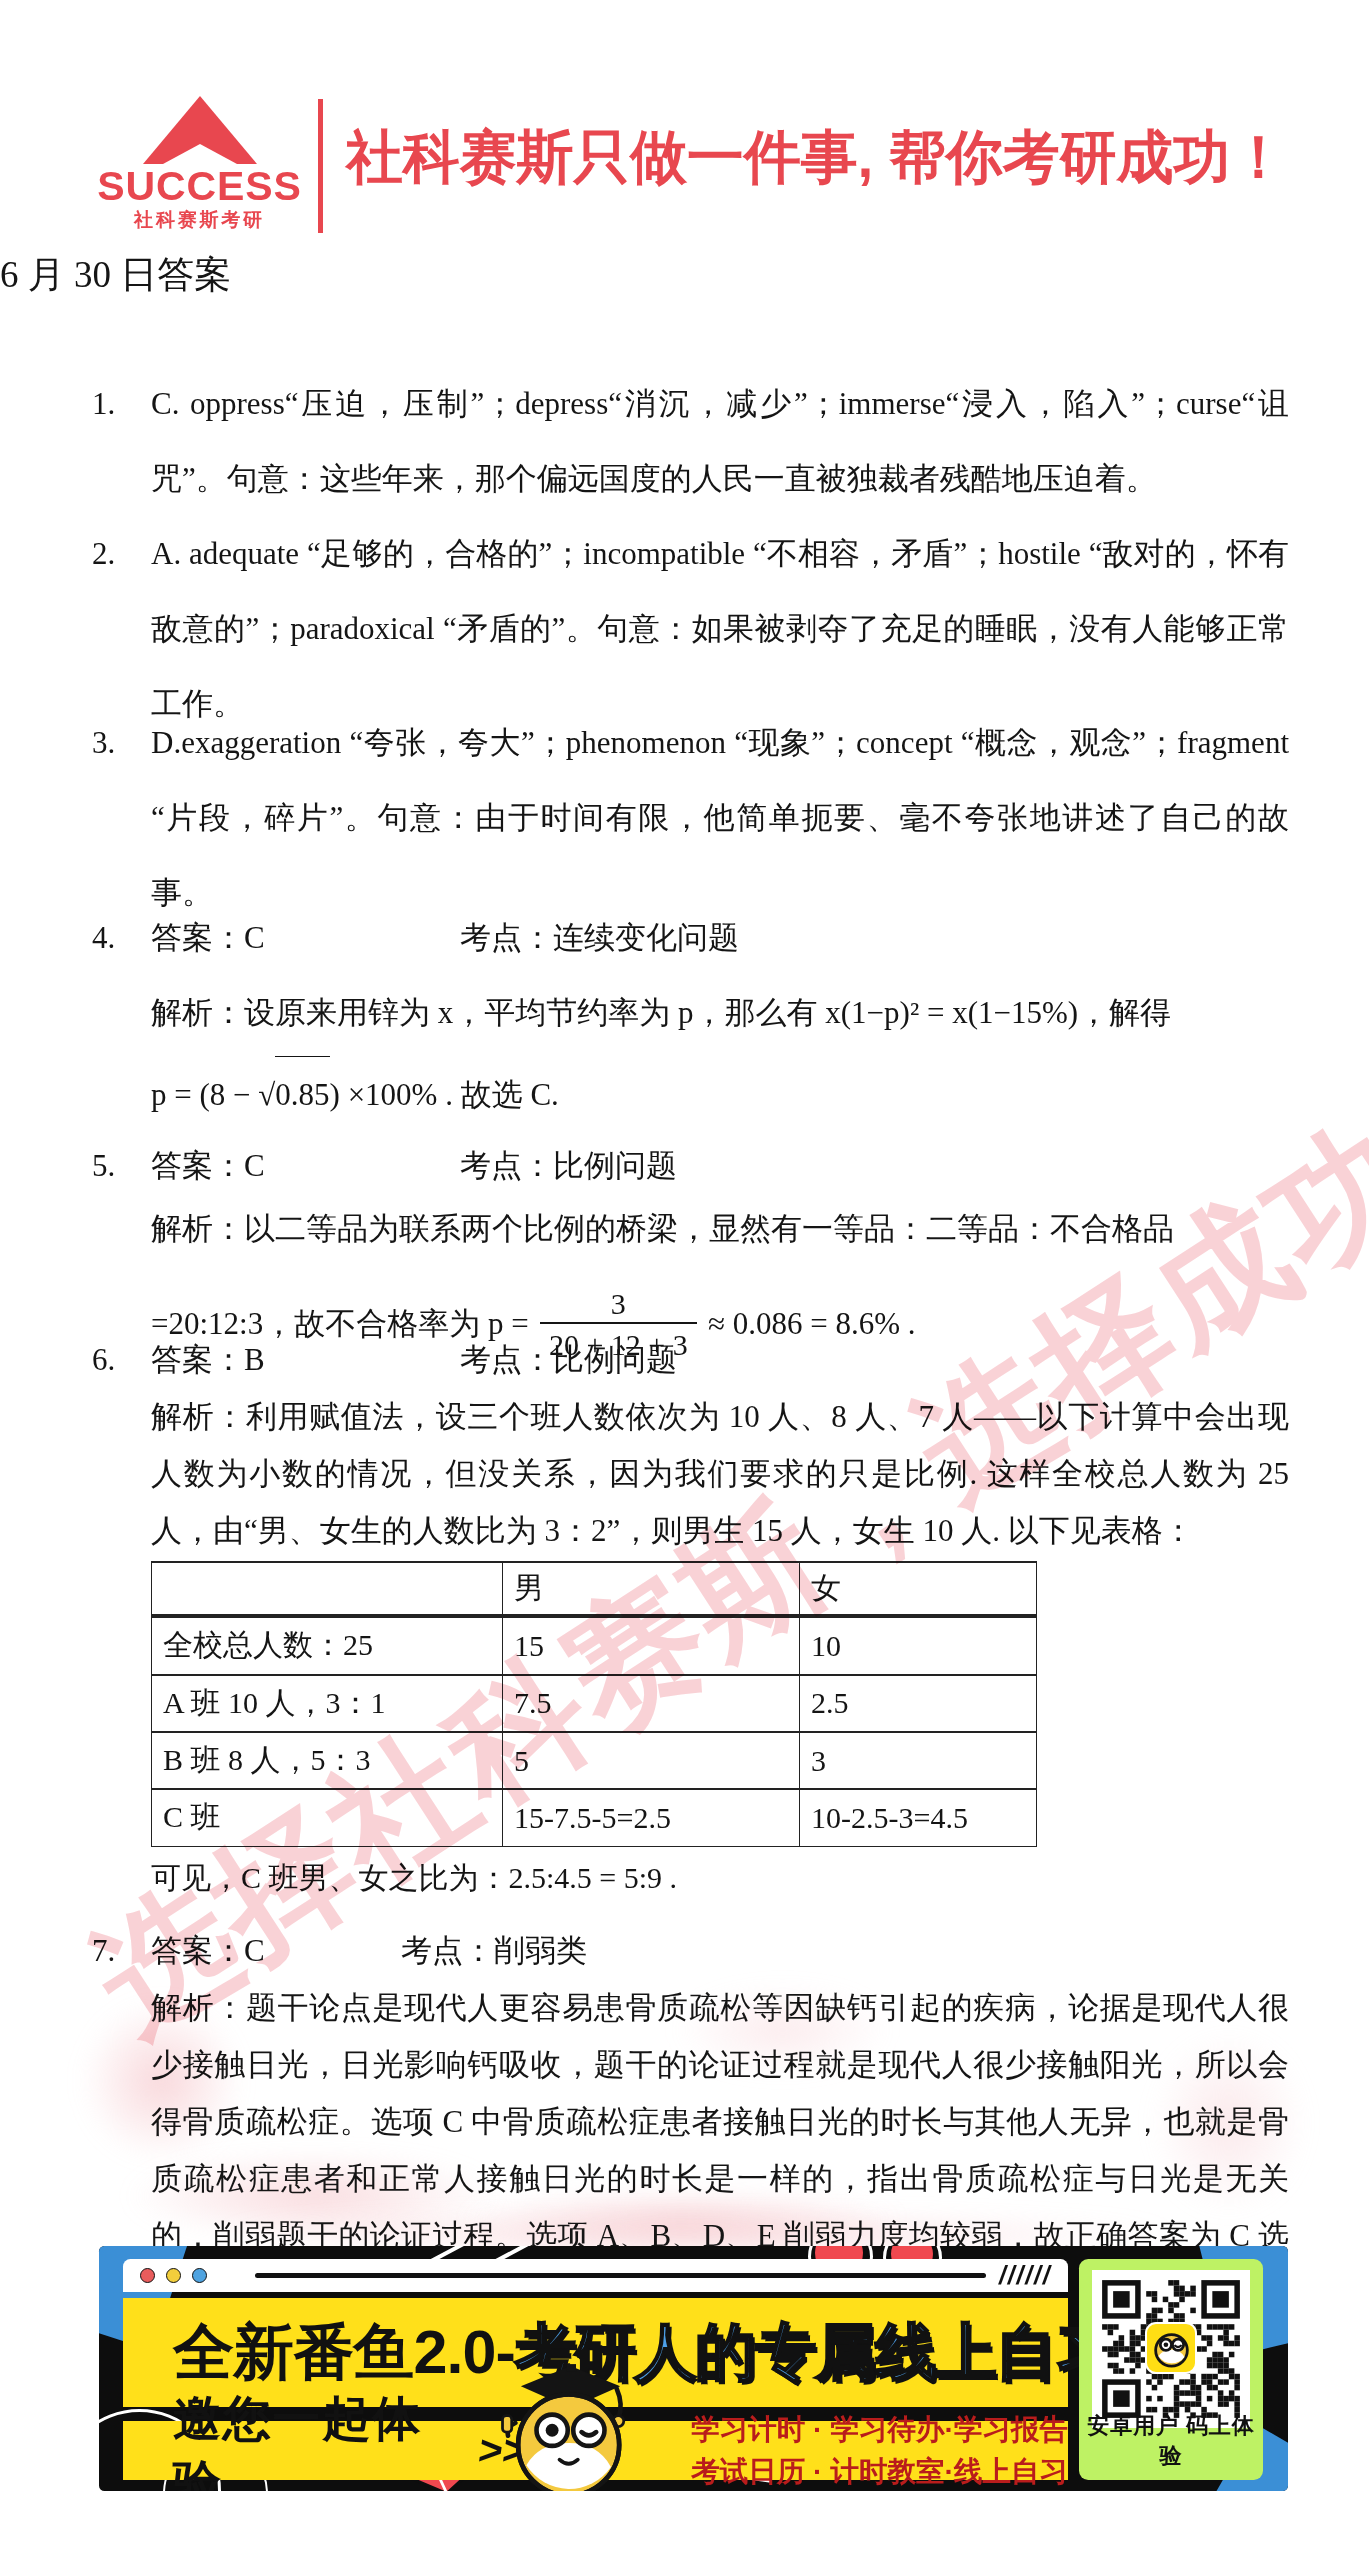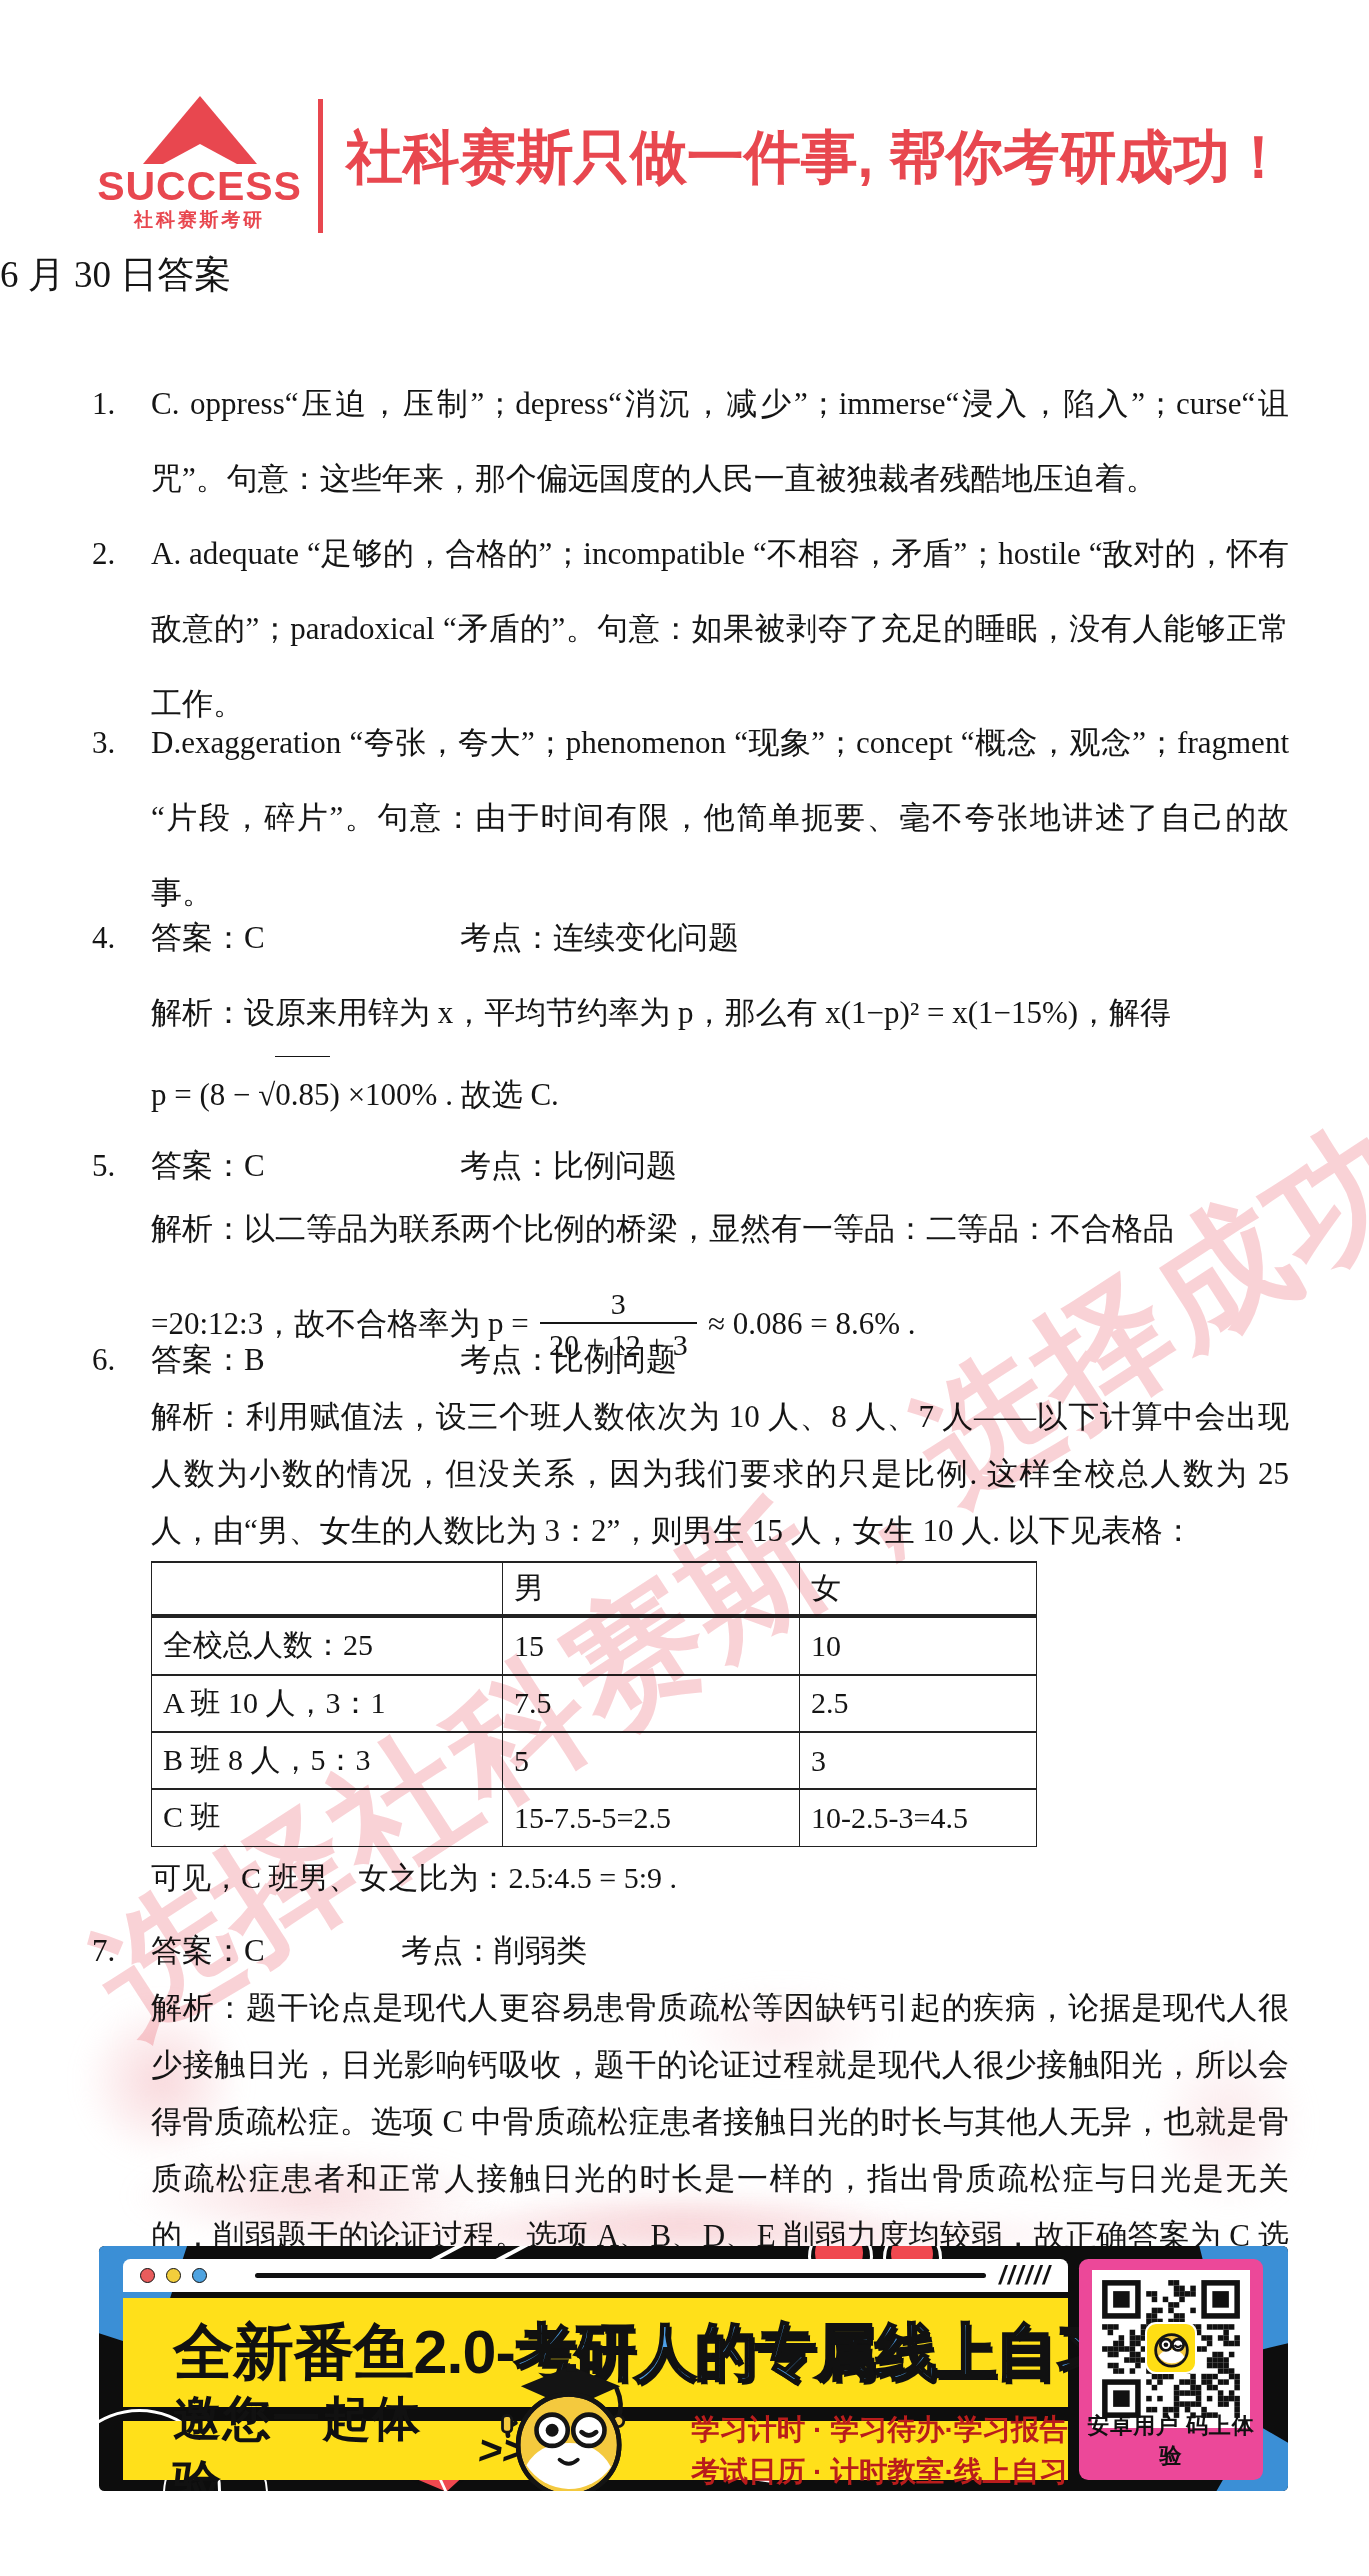--- a/index.html
+++ b/index.html
@@ -69,21 +69,21 @@
         display:flex;align-items:center;padding-left:50px;box-sizing:border-box;white-space:nowrap;}
   .hl-black{font-weight:900;font-size:61px;color:#111;letter-spacing:-0.9px;}
   .hl-blue{font-weight:900;font-size:61px;color:#4D9FE8;letter-spacing:-0.9px;
         -webkit-text-stroke:2.3px #111;text-shadow:2.8px 2.8px 0 #111;}
   .band2{position:absolute;left:24px;top:175px;width:945px;height:59px;background:#FFE01A;
         display:flex;align-items:center;padding-left:50px;box-sizing:border-box;}
   .invite{font-weight:900;font-size:48px;color:#111;letter-spacing:1.8px;}
   .arrows{font-weight:900;font-size:41px;color:#111;margin-left:13px;transform:skewX(-8deg);}
   .features{margin-left:164px;color:#b91c1c;font-weight:900;font-size:28.5px;line-height:1.45;white-space:nowrap;}
   .mascot{position:absolute;left:398px;top:118px;z-index:6;}
-  .qrpanel{position:absolute;left:980px;top:13px;width:184px;height:221px;background:#ec4899;
+  .qrpanel{position:absolute;left:980px;top:13px;width:184px;height:221px;background:#bef264;
         border-radius:9.2px;}
   .qrbox{position:absolute;left:13px;top:11px;width:158px;height:158px;background:#fff;}
   .qrlogo{position:absolute;left:53px;top:52px;width:52px;height:52px;background:#FFDE14;
         border-radius:11px;border:2.8px solid #fff;box-sizing:border-box;display:flex;
         align-items:center;justify-content:center;}
   .qrcap{position:absolute;left:0;bottom:9.2px;width:100%;text-align:center;color:#111;
         font-weight:900;font-size:22px;letter-spacing:0.9px;}
 </style>
 </head>
 <body>

